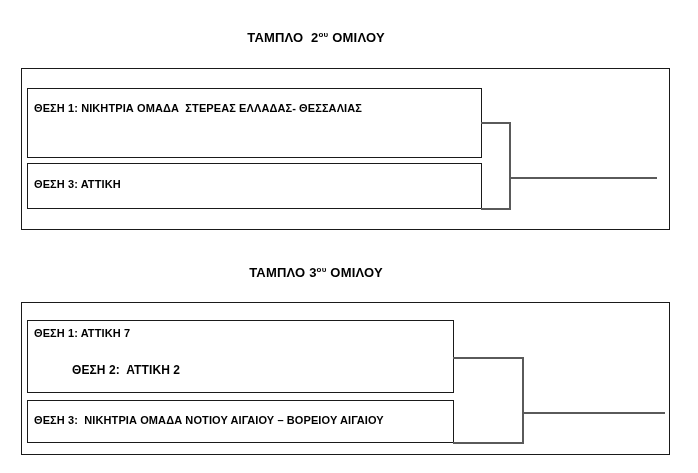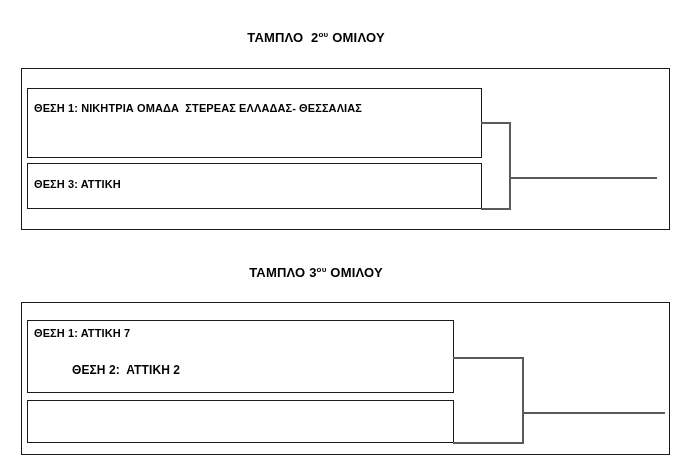--- a/index.html
+++ b/index.html
@@ -120,19 +120,20 @@
 
   <div class="tableau-title" id="title-2"><span>ΤΑΜΠΛΟ 3</span><sup>ου</sup><span> ΟΜΙΛΟΥ</span></div>
 
   <div class="outer-frame" id="frame-2"></div>
 
   <div class="match-box" id="box-2a"></div>
   <div class="match-box" id="box-2b"></div>
 
   <div class="entry" id="entry-2-1">ΘΕΣΗ 1: ΑΤΤΙΚΗ 7</div>
   <div class="entry" id="entry-2-2">ΘΕΣΗ 2:  ΑΤΤΙΚΗ 2</div>
+  <div class="entry" id="entry-2-3">ΘΕΣΗ 3:  ΝΙΚΗΤΡΙΑ ΟΜΑΔΑ ΝΟΤΙΟΥ ΑΙΓΑΙΟΥ – ΒΟΡΕΙΟΥ ΑΙΓΑΙΟΥ</div>
 
   <div class="line-h" id="conn-2-top"></div>
   <div class="line-h" id="conn-2-bottom"></div>
   <div class="line-v" id="conn-2-stem"></div>
   <div class="line-h" id="winner-line-2"></div>
 
 </div>
 
 </body></html>

